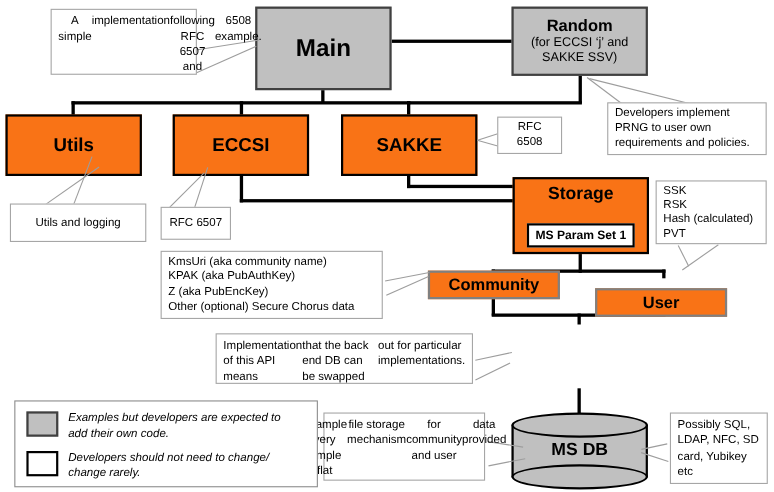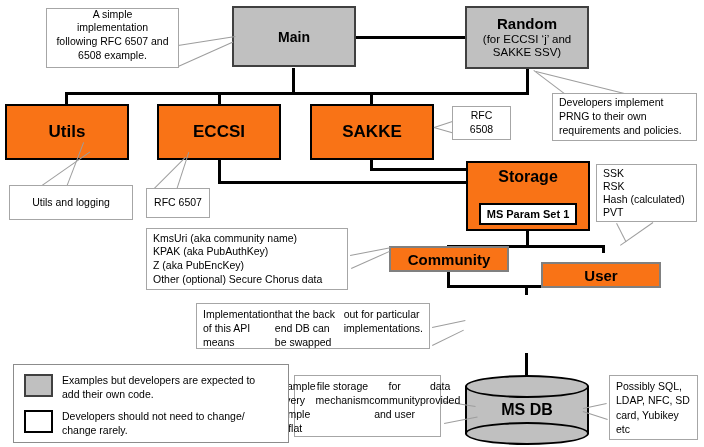--- a/index.html
+++ b/index.html
@@ -37,21 +37,21 @@
   .cyl .bot{position:absolute;left:0;bottom:0;width:100%;height:23px;background:#c0c0c0;
             border:2px solid #000;border-radius:50%;box-sizing:border-box;}
   .cyl .lbl{position:absolute;left:0;right:0;top:50%;transform:translateY(-50%);
             text-align:center;font-weight:bold;font-size:16px;color:#000;z-index:3;}
 
   
   .legend{position:absolute;box-sizing:border-box;border:1px solid #8c8c8c;background:#fff;z-index:7;}
   .legend-row{display:flex;align-items:flex-start;gap:9px;padding:0 0 0 0;}
   .swatch{width:29px;height:23px;box-sizing:border-box;border:2px solid #404040;background:#c0c0c0;flex:none;}
   .swatch.white{background:#fff;border-color:#000;}
-  .legend-txt{font-size:10.5px;line-height:1.3;color:#000;}
+  .legend-txt{font-size:10.5px;line-height:1.3;color:#000;font-style:italic;}
 
   
   .inner{box-sizing:border-box;border:2px solid #000;background:#fff;
          font-size:11px;font-weight:bold;padding:3px 6px;margin-top:17px;}
 </style>
 </head>
 <body>
 
 <div id="canvas">
 
@@ -79,21 +79,21 @@
   <div class="ln lnv" style="left:447px;top:245px;height:8px;"></div>
   <div class="ln lnv" style="left:602px;top:245px;height:8px;"></div>
 
   <div class="ln lnv" style="left:447px;top:271px;height:16px;"></div>
   <div class="ln lnv" style="left:602px;top:271px;height:16px;"></div>
   <div class="ln lnh" style="left:447px;top:285px;width:158px;"></div>
   <div class="ln lnv" style="left:525px;top:285px;height:10px;"></div>
 
   <div class="ln lnv" style="left:525px;top:353px;height:25px;"></div>
 
-  <div class="node grey" style="left:232px;top:6px;width:124px;height:61px;font-size:14px;">
+  <div class="node grey" style="left:232px;top:6px;width:124px;height:76px;font-size:22px;">
     <span>Main</span>
   </div>
 
   <div class="node grey" style="left:465px;top:6px;width:124px;height:63px;font-size:15px;line-height:1.12;">
     <span>Random</span>
     <span class="sub" style="font-size:11.5px;">(for ECCSI ‘j’ and</span>
     <span class="sub" style="font-size:11.5px;">SAKKE SSV)</span>
   </div>
 
   <div class="node" style="left:5px;top:104px;width:124px;height:56px;font-size:17px;">
@@ -152,30 +152,30 @@
 
   <div class="leader" style="left:432px;top:327px;width:34px;transform:rotate(-12deg);"></div>
   <div class="leader" style="left:432px;top:345px;width:35px;transform:rotate(-26deg);"></div>
 
   <div class="leader" style="left:444px;top:401px;width:32px;transform:rotate(9deg);"></div>
   <div class="leader" style="left:444px;top:423px;width:34px;transform:rotate(-11deg);"></div>
 
   <div class="leader" style="left:583px;top:408px;width:24px;transform:rotate(-12deg);"></div>
   <div class="leader" style="left:583px;top:411px;width:26px;transform:rotate(18deg);"></div>
 
-  <div class="callout center" style="left:46px;top:8px;width:133px;height:60px;display:flex;flex-direction:column;justify-content:flex-end;">
+  <div class="callout center" style="left:46px;top:8px;width:133px;height:60px;display:flex;justify-content:flex-start;">
     <div>A simple</div>
     <div>implementation</div>
     <div>following RFC 6507 and</div>
     <div>6508 example.</div>
   </div>
 
   <div class="callout left" style="left:552px;top:93px;width:145px;height:48px;display:flex;flex-direction:column;justify-content:center;">
     <div>Developers implement</div>
-    <div>PRNG to their own</div>
+    <div>PRNG to user own</div>
     <div>requirements and policies.</div>
   </div>
 
   <div class="callout center" style="left:9px;top:185px;width:124px;height:35px;display:flex;align-items:center;justify-content:center;">
     <div>Utils and logging</div>
   </div>
 
   <div class="callout center" style="left:146px;top:188px;width:64px;height:30px;display:flex;align-items:center;justify-content:center;">
     <div>RFC 6507</div>
   </div>

